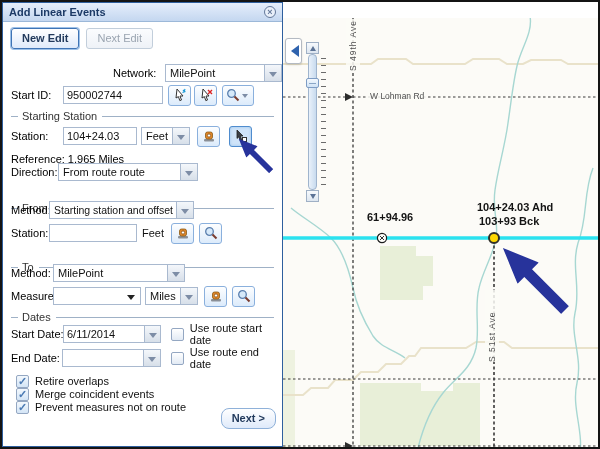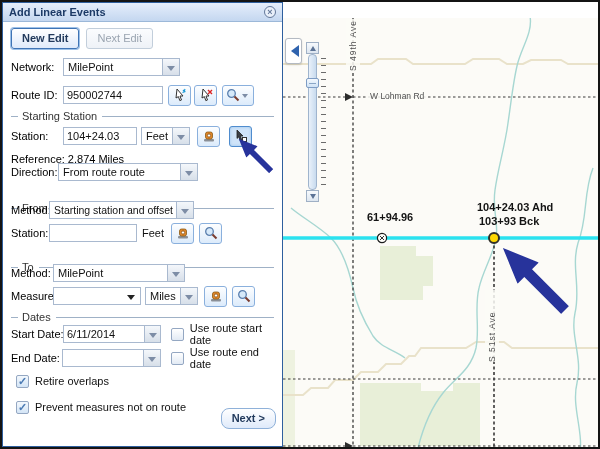--- a/index.html
+++ b/index.html
@@ -112,28 +112,28 @@
       <span class="close-btn">×</span>
     </div>
     <div class="panel-body">
 
       <div class="row" style="top:6px; padding-left:8px;">
         <button class="btn focused">New Edit</button>
         <span style="width:7px"></span>
         <button class="btn disabled">Next Edit</button>
       </div>
 
-      <div class="row" style="top:35px;">
+      <div class="row" style="top:41px;justify-content:flex-end;">
         <span class="lbl" style="width:60px">Network:</span>
         <span class="selval" style="width:100px">MilePoint</span>
         <span class="trigger"></span>
       </div>
 
       <div class="row" style="top:63px;">
-        <span class="lbl" style="width:60px">Route ID:</span>
+        <span class="lbl" style="width:60px">Start ID:</span>
         <input class="fld" style="width: 100px;" value="950002744">
         <span style="width:5px"></span>
         <span class="iconbtn">
           <svg class="icon-svg" width="14" height="14" viewBox="0 0 14 14">
             <path d="M4,1 L10,8 L7,8 L8.5,12 L6.8,12.6 L5.4,8.6 L3,10 Z" fill="#fff" stroke="#333" stroke-width="1"></path>
             <path d="M10 2 l1 1 M12 1 l-1 3 M9.5 4.5 l3-1" stroke="#1e9bd7" stroke-width="1.2" fill="none"></path>
           </svg>
         </span>
         <span style="width:3px"></span>
         <span class="iconbtn">
@@ -173,21 +173,21 @@
         <span style="width:9px"></span>
         <span class="iconbtn active">
           <svg class="icon-svg" width="14" height="14" viewBox="0 0 14 14">
             <path d="M3,1 L9,7 L6.4,7 L7.8,11 L6.2,11.6 L4.9,7.8 L3,9.4 Z" fill="#3a3f45" stroke="#222" stroke-width="0.8"></path>
             <rect x="8.5" y="8.5" width="4" height="4" fill="#fff" stroke="#333" stroke-width="1"></rect>
           </svg>
         </span>
       </div>
 
       <div class="row" style="top:127px;">
-        <span class="lbl">Reference: 2.874 Miles</span>
+        <span class="lbl">Reference: 1.965 Miles</span>
       </div>
 
       <div class="row" style="top:140px;">
         <span class="lbl" style="width:55px">Direction:</span>
         <span class="selval" style="width:123px">From route route</span>
         <span class="trigger"></span>
       </div>
 
       <div class="sep" style="top:180px;">
         <span>From</span>
@@ -275,20 +275,24 @@
         <input class="fld" style="width: 82px;" value="">
         <span class="trigger"></span>
         <span style="width:10px"></span>
         <span class="cb"></span>
         <span class="cb-label">Use route end date</span>
       </div>
 
       <div class="row" style="top:349px; padding-left:13px;">
         <span class="cb on"></span>
         <span class="cb-label">Retire overlaps</span>
+      </div>
+      <div class="row" style="top:362px; padding-left:13px;">
+        <span class="cb on"></span>
+        <span class="cb-label">Merge coincident events</span>
       </div>
       <div class="row" style="top:375px; padding-left:13px;">
         <span class="cb on"></span>
         <span class="cb-label">Prevent measures not on route</span>
       </div>
 
       <div class="row" style="top:386px;">
         <button class="btn next-btn">Next &gt;</button>
       </div>
 

